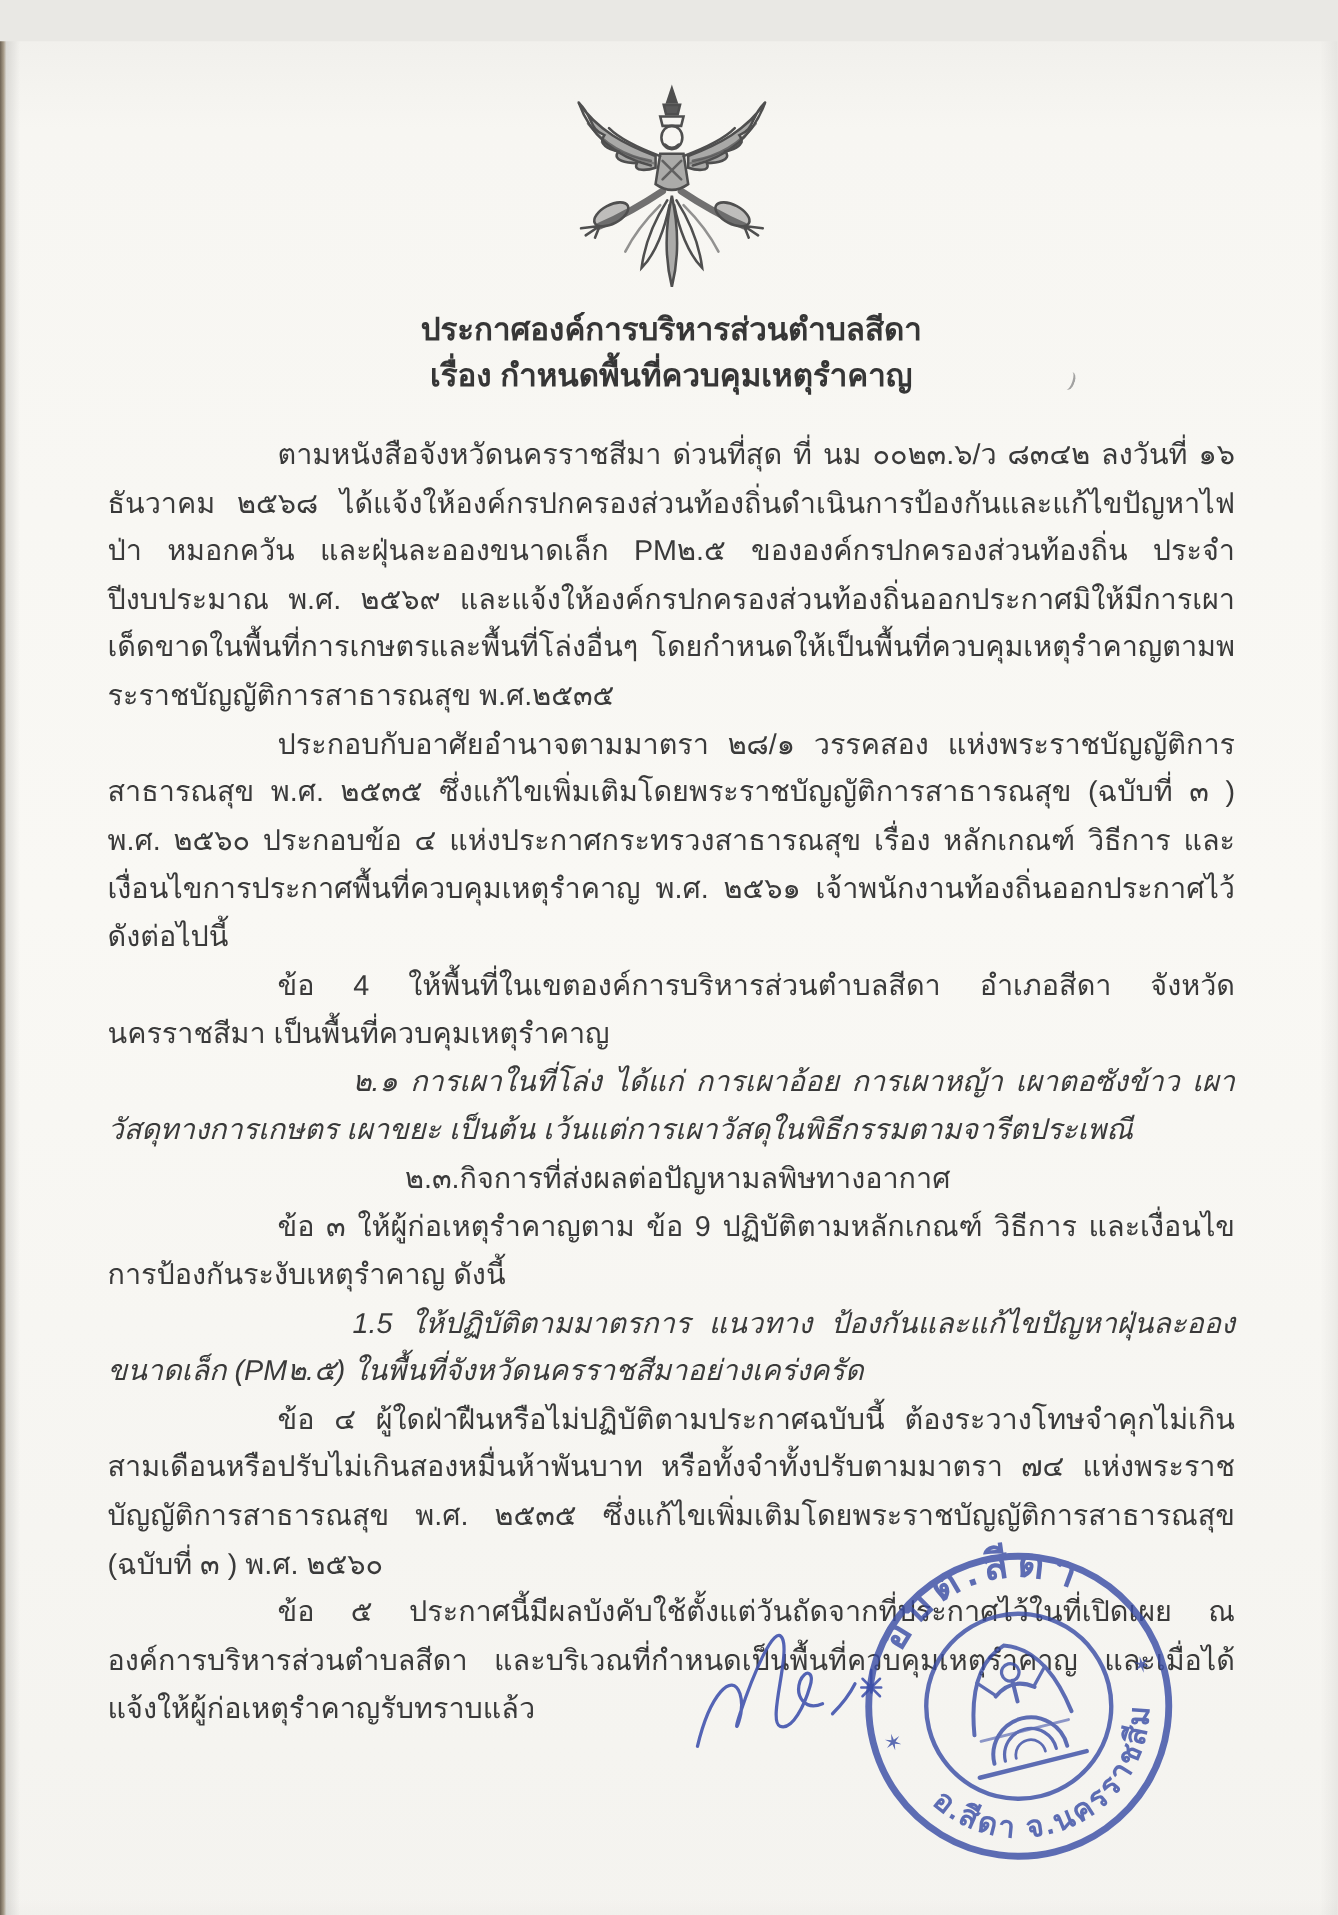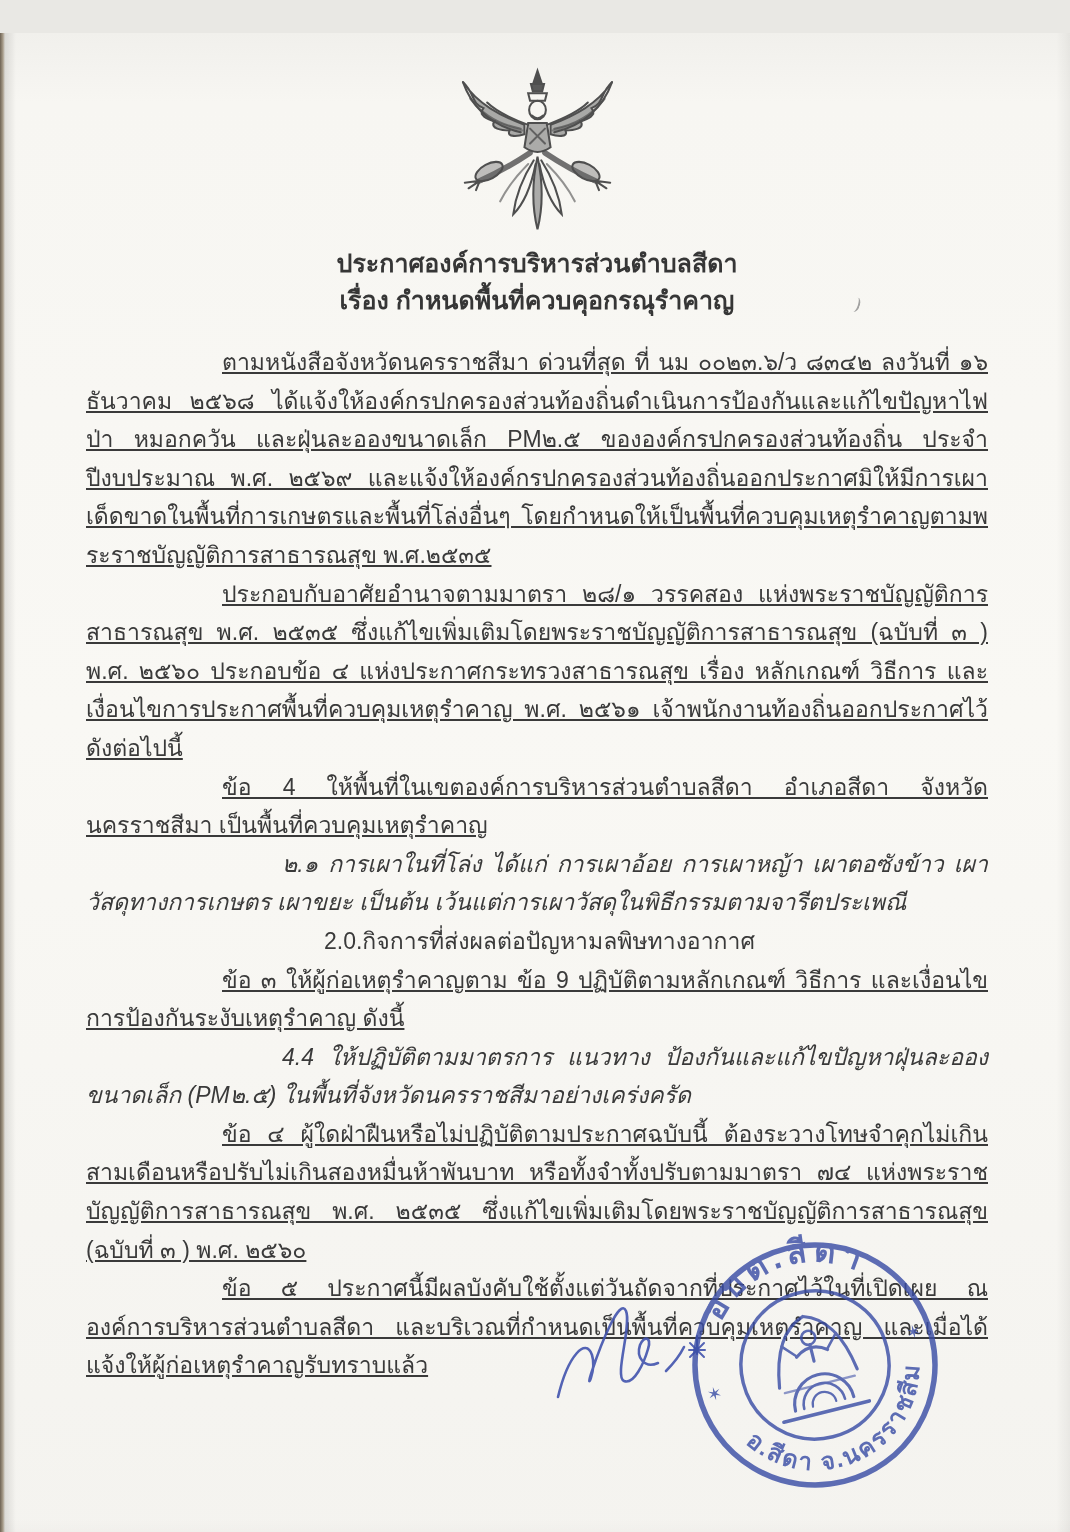--- a/index.html
+++ b/index.html
@@ -12,21 +12,21 @@
       linear-gradient(270deg,rgba(0,0,0,0.05) 0px,rgba(0,0,0,0) 14px),
       linear-gradient(0deg,#d9d7d2 0px,#edebe7 16px,rgba(0,0,0,0) 46px),
       linear-gradient(180deg,#f1f0ec 0px,#f7f6f2 70px,#f9f8f4 45%,#f4f3ef 100%);
     margin-top: 33px;
   }
   .content{position:relative;padding:34px 82px 0 86px;}
   .emblem-wrap{text-align:center;margin-bottom:6px;}
   .titles{text-align:center;font-weight:600;font-size:25px;line-height:37px;color:#363636;}
   .body-text{margin-top:24px;font-size:23px;line-height:38.6px;text-align:justify;}
   .body-text p{margin:0;}
-  .ind1{text-indent:136px;text-decoration:underline;}
+  .ind1{text-indent:136px;}
   .ind2{text-indent:196px;font-style:italic;}
   .ind3{text-indent:238px;}
   .pen-mark{
     position:absolute;left:851px;top:264px;width:7px;height:15px;
     border-right:2.5px solid #8d8d8d;border-radius:50%;
     transform:rotate(18deg);opacity:.8;
   }
   .squiggle{position:absolute;left:540px;top:1252px;}
   .stamp{position:absolute;left:662px;top:1182px;opacity:.92;}
 </style>
@@ -76,31 +76,31 @@
           <path d="M106 100 C92 122 86 142 84 158 C96 146 104 124 108 104"></path>
           <path d="M114 100 C128 122 134 142 136 158 C124 146 116 124 112 104"></path>
           <path d="M100 104 C86 118 76 132 70 144" stroke-opacity=".6"></path>
           <path d="M120 104 C134 118 144 132 150 144" stroke-opacity=".6"></path>
         </g>
       </svg>
     </div>
 
     <div class="titles">
       <div>ประกาศองค์การบริหารส่วนตำบลสีดา</div>
-      <div>เรื่อง  กำหนดพื้นที่ควบคุอกรณุรำคาญ</div>
+      <div>เรื่อง  กำหนดพื้นที่ควบคุมเหตุรำคาญ</div>
     </div>
 
     <div class="body-text">
       <p class="ind1">ตามหนังสือจังหวัดนครราชสีมา ด่วนที่สุด ที่ นม ๐๐๒๓.๖/ว ๘๓๔๒ ลงวันที่ ๑๖ ธันวาคม ๒๕๖๘ ได้แจ้งให้องค์กรปกครองส่วนท้องถิ่นดำเนินการป้องกันและแก้ไขปัญหาไฟป่า หมอกควัน และฝุ่นละอองขนาดเล็ก PM๒.๕ ขององค์กรปกครองส่วนท้องถิ่น ประจำปีงบประมาณ พ.ศ. ๒๕๖๙ และแจ้งให้องค์กรปกครองส่วนท้องถิ่นออกประกาศมิให้มีการเผาเด็ดขาดในพื้นที่การเกษตรและพื้นที่โล่งอื่นๆ โดยกำหนดให้เป็นพื้นที่ควบคุมเหตุรำคาญตามพระราชบัญญัติการสาธารณสุข พ.ศ.๒๕๓๕</p>
       <p class="ind1">ประกอบกับอาศัยอำนาจตามมาตรา ๒๘/๑ วรรคสอง แห่งพระราชบัญญัติการสาธารณสุข พ.ศ. ๒๕๓๕ ซึ่งแก้ไขเพิ่มเติมโดยพระราชบัญญัติการสาธารณสุข (ฉบับที่ ๓ ) พ.ศ. ๒๕๖๐ ประกอบข้อ ๔ แห่งประกาศกระทรวงสาธารณสุข เรื่อง หลักเกณฑ์ วิธีการ และเงื่อนไขการประกาศพื้นที่ควบคุมเหตุรำคาญ พ.ศ. ๒๕๖๑ เจ้าพนักงานท้องถิ่นออกประกาศไว้ ดังต่อไปนี้</p>
       <p class="ind1">ข้อ 4 ให้พื้นที่ในเขตองค์การบริหารส่วนตำบลสีดา  อำเภอสีดา  จังหวัดนครราชสีมา  เป็นพื้นที่ควบคุมเหตุรำคาญ</p>
       <p class="ind2">๒.๑ การเผาในที่โล่ง ได้แก่ การเผาอ้อย  การเผาหญ้า เผาตอซังข้าว เผาวัสดุทางการเกษตร เผาขยะ เป็นต้น เว้นแต่การเผาวัสดุในพิธีกรรมตามจารีตประเพณี</p>
-      <p class="ind3">2.0.กิจการที่ส่งผลต่อปัญหามลพิษทางอากาศ</p>
+      <p class="ind3">๒.๓.กิจการที่ส่งผลต่อปัญหามลพิษทางอากาศ</p>
       <p class="ind1">ข้อ ๓ ให้ผู้ก่อเหตุรำคาญตาม ข้อ 9 ปฏิบัติตามหลักเกณฑ์ วิธีการ และเงื่อนไขการป้องกันระงับเหตุรำคาญ ดังนี้</p>
-      <p class="ind2">4.4 ให้ปฏิบัติตามมาตรการ  แนวทาง  ป้องกันและแก้ไขปัญหาฝุ่นละอองขนาดเล็ก (PM๒.๕) ในพื้นที่จังหวัดนครราชสีมาอย่างเคร่งครัด</p>
+      <p class="ind2">1.5 ให้ปฏิบัติตามมาตรการ  แนวทาง  ป้องกันและแก้ไขปัญหาฝุ่นละอองขนาดเล็ก (PM๒.๕) ในพื้นที่จังหวัดนครราชสีมาอย่างเคร่งครัด</p>
       <p class="ind1">ข้อ ๔ ผู้ใดฝ่าฝืนหรือไม่ปฏิบัติตามประกาศฉบับนี้ ต้องระวางโทษจำคุกไม่เกินสามเดือนหรือปรับไม่เกินสองหมื่นห้าพันบาท  หรือทั้งจำทั้งปรับตามมาตรา ๗๔ แห่งพระราชบัญญัติการสาธารณสุข พ.ศ. ๒๕๓๕ ซึ่งแก้ไขเพิ่มเติมโดยพระราชบัญญัติการสาธารณสุข (ฉบับที่ ๓ ) พ.ศ. ๒๕๖๐</p>
       <p class="ind1">ข้อ ๕ ประกาศนี้มีผลบังคับใช้ตั้งแต่วันถัดจากที่ประกาศไว้ในที่เปิดเผย ณ องค์การบริหารส่วนตำบลสีดา และบริเวณที่กำหนดเป็นพื้นที่ควบคุมเหตุรำคาญ และเมื่อได้แจ้งให้ผู้ก่อเหตุรำคาญรับทราบแล้ว</p>
     </div>
 
   </div>
 
   <div class="pen-mark"></div>
 
   <svg class="squiggle" width="220" height="140" viewBox="0 0 220 140">
     <g stroke="#4254ae" stroke-width="2.6" fill="none" stroke-linecap="round" opacity=".9">

